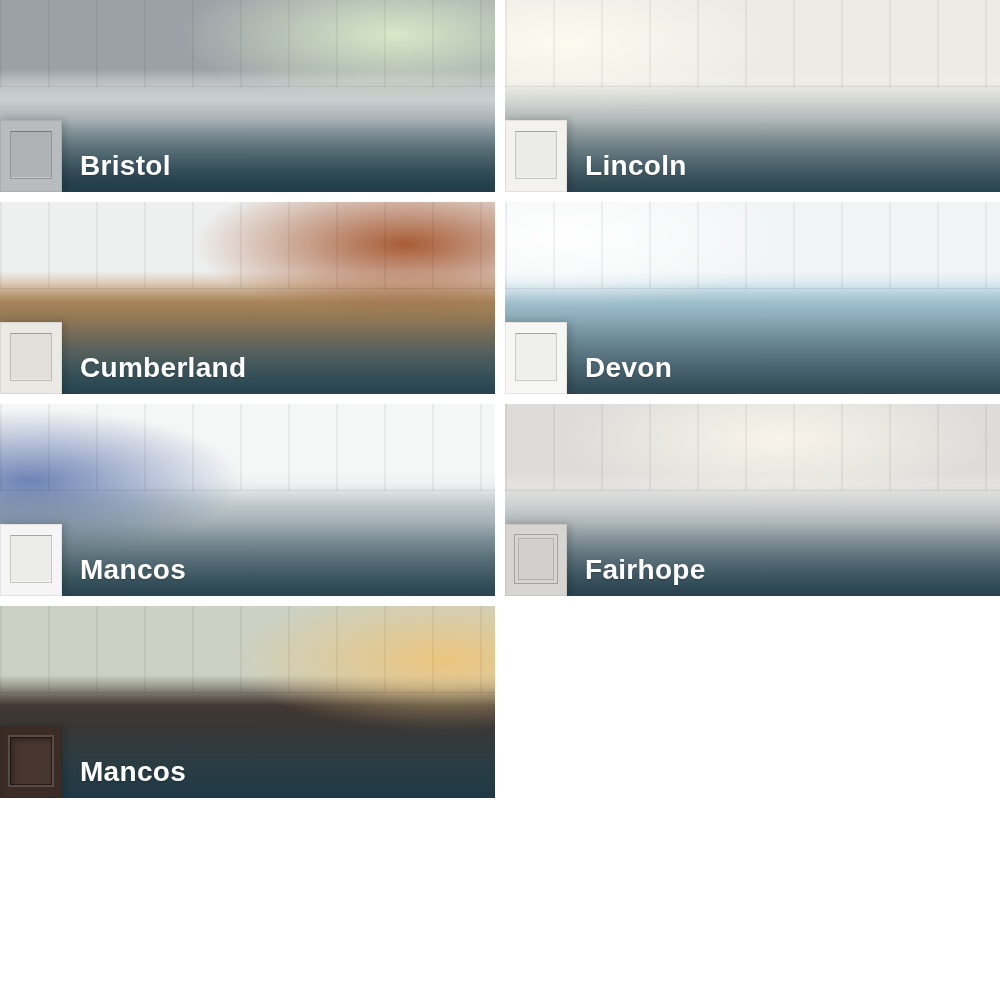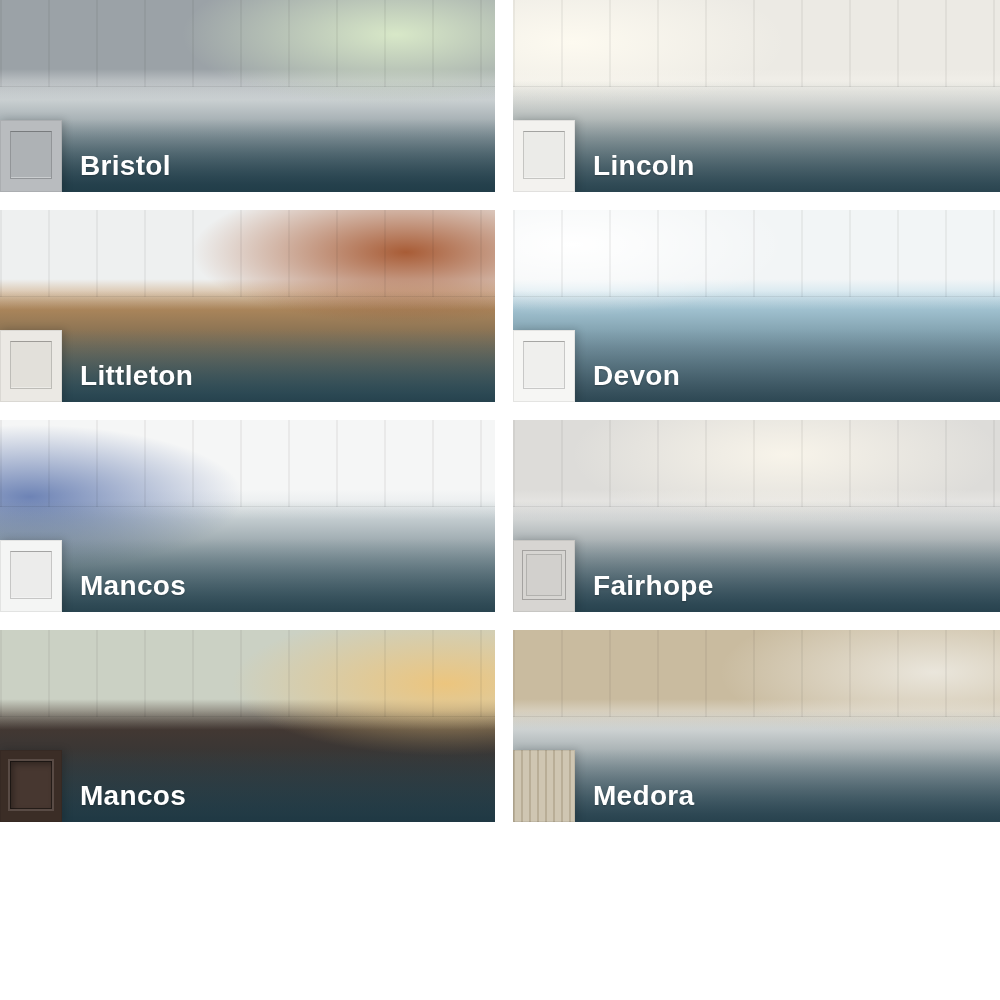--- a/index.html
+++ b/index.html
@@ -1,21 +1,21 @@
 <!DOCTYPE html>
 <html><head>
 <meta charset="utf-8">
 <style>
   html,body{margin:0;padding:0;background:#ffffff;}
   .board{
     width:908px;height:1000px;
     display:grid;
     grid-template-columns:495px 495px;
     grid-auto-rows:192px;
-    gap:18px;
+    gap:10px;
     background:#ffffff;
     font-family:"Liberation Sans", sans-serif;
   }
   .tile{
     position:relative;
     margin:0;
     overflow:hidden;
     cursor:pointer;
   }
   
@@ -93,21 +93,21 @@
       </div>
     <figcaption class="label">Lincoln</figcaption>
   </figure>
 
   <figure class="tile" title="white kitchen with brick wall, wood bar top and tan stools" style="--wall: #eef0f0; --mid: #c3935f; --floor: #7599a1; --acc: #a85c36; --apos: 82% 22%; --sw: #ebe9e4; --swp: #e2e0da;">
     <div class="photo"></div>
     <div class="shade"></div>
     <div class="swatch swatch--shaker">
         <span class="panel"></span>
       </div>
-    <figcaption class="label">Littleton</figcaption>
+    <figcaption class="label">Cumberland</figcaption>
   </figure>
 
   <figure class="tile" title="white kitchen with aqua backsplash and blue pendant lights" style="--wall: #f2f5f6; --mid: #b7d9e8; --floor: #a4bac6; --acc: #ffffff; --apos: 12% 18%; --sw: #f6f6f4; --swp: #efefed;">
     <div class="photo"></div>
     <div class="shade"></div>
     <div class="swatch swatch--shaker">
         <span class="panel"></span>
       </div>
     <figcaption class="label">Devon</figcaption>
   </figure>
@@ -134,20 +134,14 @@
   <figure class="tile" title="espresso home office with gallery wall, desk and leather chair" style="--wall: #cbd1c4; --mid: #4a3931; --floor: #46565c; --acc: #ecc57e; --apos: 90% 28%; --sw: #3b2d26; --swp: #473730;">
     <div class="photo"></div>
     <div class="shade"></div>
     <div class="swatch swatch--raised">
         <span class="panel"></span>
       </div>
     <figcaption class="label">Mancos</figcaption>
   </figure>
 
 
-  <figure class="tile" title="light oak kitchen with red pendants and cream stools" style="--wall: #c9bb9f; --mid: #edeeec; --floor: #8097a3; --acc: #eae6dc; --apos: 85% 22%; --sw: #cfc6b2; --swp: #b9ae97;">
-    <div class="photo"></div>
-    <div class="shade"></div>
-    <div class="swatch swatch--woodgrain"></div>
-    <figcaption class="label">Medora</figcaption>
-  </figure>
 
 </div>
 
 </body></html>

